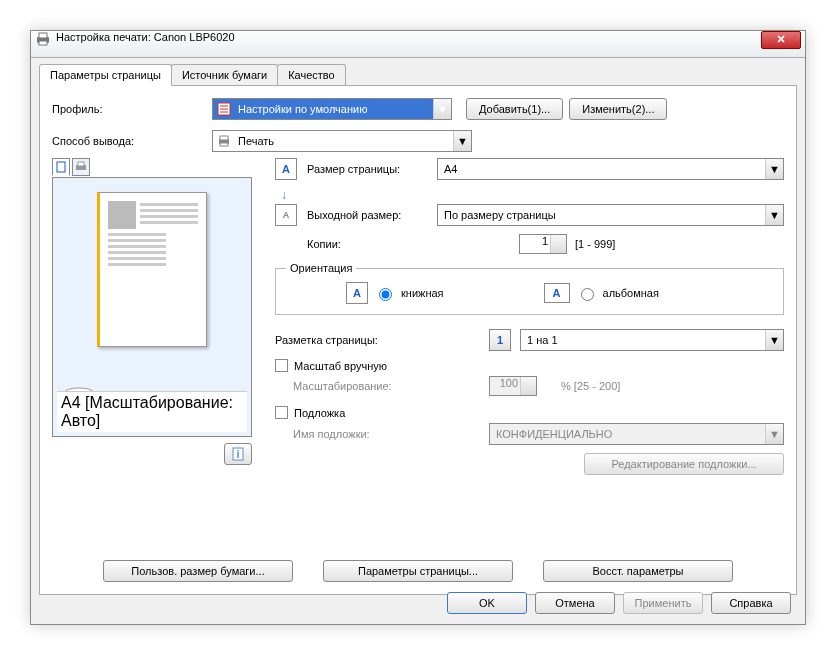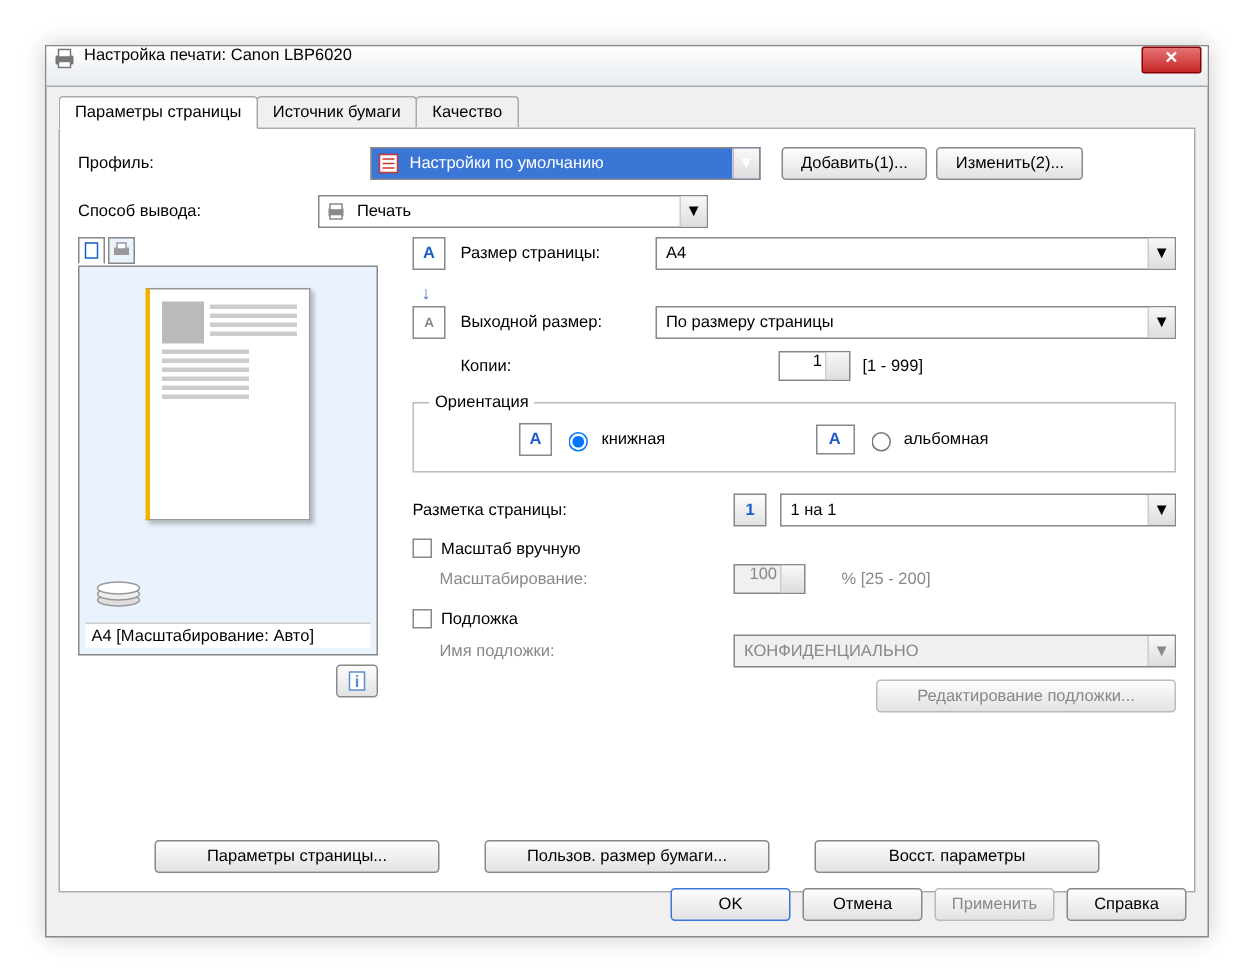--- a/index.html
+++ b/index.html
@@ -24,21 +24,21 @@
 .btn { height: 22px; padding: 0 12px; background: linear-gradient(#fdfdfd,#e2e2e2); border: 1px solid #888; border-radius: 3px; cursor: pointer; display: inline-flex; align-items: center; justify-content: center; }
 .btn.disabled { color: #888; border-color: #bbb; }
 .preview-pane { position: absolute; left: 12px; top: 72px; width: 200px; }
 .preview-tabs { display: flex; gap: 2px; margin-bottom: 1px; }
 .preview-tab { width: 18px; height: 18px; border: 1px solid #888; background: #e9f2fd; display: flex; align-items: center; justify-content: center; }
 .preview-box { border: 1px solid #888; background: #e9f2fd; height: 260px; position: relative; display: flex; flex-direction: column; align-items: center; }
 .page-preview { margin-top: 14px; width: 110px; height: 155px; background: #fff; border: 1px solid #999; box-shadow: 2px 2px 3px rgba(0,0,0,0.25); border-left: 3px solid #f2b200; position: relative; }
 .page-preview::before { content:""; position:absolute; left:8px; top:8px; width:28px; height:28px; background:#bbb; }
 .page-preview::after { content:""; position:absolute; left:40px; top:10px; right:8px; height:3px; background:#ccc; box-shadow: 0 6px 0 #ccc, 0 12px 0 #ccc, 0 18px 0 #ccc, -32px 30px 0 #ccc, -32px 36px 0 #ccc, -32px 42px 0 #ccc, -32px 48px 0 #ccc, -32px 54px 0 #ccc, -32px 60px 0 #ccc; }
 .stack-icon { position: absolute; left: 10px; bottom: 32px; width: 32px; height: 20px; }
-.preview-caption { position: absolute; left: 4px; right: 4px; bottom: 4px; background: #fff; border-top: 1px solid #ccc; padding: 2px 4px; font-size: 11px; }
+.preview-caption { position: absolute; left: 4px; right: 4px; bottom: 4px; background: #fff; border-top: 1px solid #ccc; padding: 2px 4px; font-size: 16px; }
 .btn-wide { width: 200px; margin-top: 10px; }
 .small-icon-btn { width: 28px; height: 22px; border: 1px solid #888; background: linear-gradient(#fdfdfd,#e2e2e2); border-radius: 3px; margin-top: 6px; float: right; display: flex; align-items: center; justify-content: center; cursor: pointer; }
 .right-area { position: absolute; left: 235px; top: 72px; right: 12px; }
 .field-row { display: flex; align-items: center; margin-bottom: 8px; }
 .icon-box { width: 22px; height: 22px; border: 1px solid #888; background: #fff; margin-right: 10px; display: flex; align-items: center; justify-content: center; }
 .field-label { width: 130px; }
 .wide-combo { flex: 1; }
 .spin { width: 48px; height: 20px; border: 1px solid #888; text-align: right; padding-right: 18px; position: relative; background: #fff; }
 .spin::after { content:""; position:absolute; right:0; top:0; width:15px; height:100%; border-left:1px solid #ccc; background: linear-gradient(#f8f8f8,#ddd); }
 .spin.disabled { background:#f0f0f0; color:#888; }
@@ -76,21 +76,21 @@
   <div class="tabstrip">
     <div class="tab active"><span>Параметры страницы</span></div>
     <div class="tab"><span>Источник бумаги</span></div>
     <div class="tab"><span>Качество</span></div>
   </div>
 
   <div class="tabpanel">
 
     <div class="row">
       <div class="label-col">Профиль:</div>
-      <div class="combo selected" style="width:260px;margin-left:35px;">
+      <div class="combo selected" style="width:240px;">
         <span class="combo-icon">
           <svg width="14" height="14" viewBox="0 0 14 14">
               <rect x="1" y="1" width="12" height="12" fill="#fff" stroke="#c33"></rect>
               <line x1="3" y1="4" x2="11" y2="4" stroke="#c33"></line>
               <line x1="3" y1="7" x2="11" y2="7" stroke="#c33"></line>
               <line x1="3" y1="10" x2="11" y2="10" stroke="#c33"></line>
             </svg>
         </span>
         <span class="combo-text">Настройки по умолчанию</span>
         <span class="combo-arrow">▼</span>
@@ -238,24 +238,24 @@
       </div>
       <div style="text-align:right;margin-top:6px;">
         <div class="btn disabled" style="width:200px;display:inline-flex;">
             <span>Редактирование подложки...</span>
           </div>
       </div>
     </div>
 
     <div class="bottom-btns">
       <div class="btn">
+          <span>Пользов. размер бумаги...</span>
+        </div>
+      <div class="btn">
           <span>Параметры страницы...</span>
-        </div>
-      <div class="btn">
-          <span>Пользов. размер бумаги...</span>
         </div>
       <div class="btn">
           <span>Восст. параметры</span>
         </div>
     </div>
   </div>
 
   <div class="dlg-buttons">
     <div class="btn" style="border:1px solid #3a76d6;">
         <span>OK</span>

